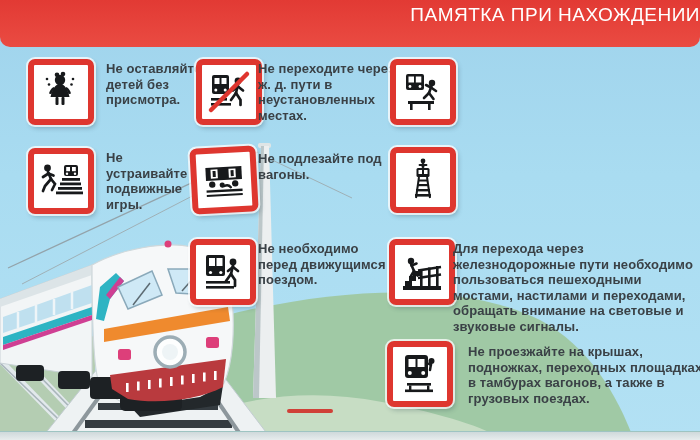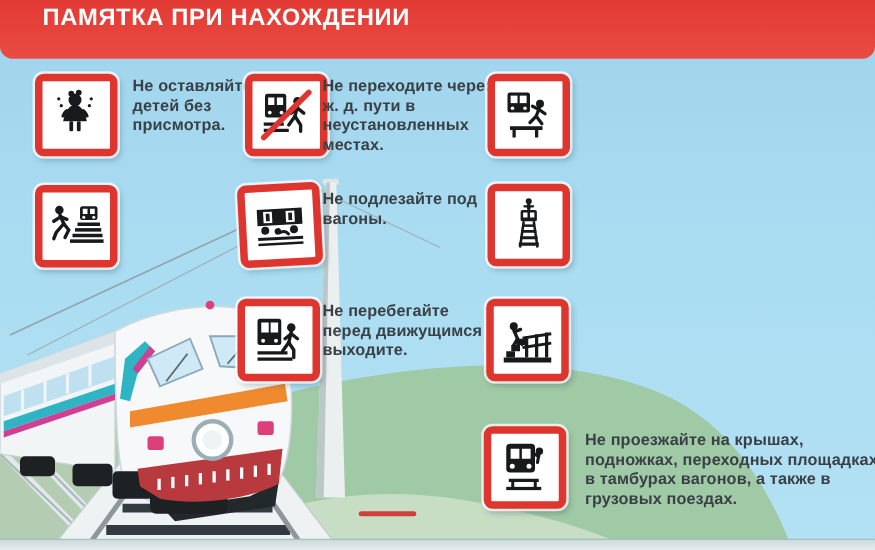--- a/index.html
+++ b/index.html
@@ -9,22 +9,22 @@
     font-family:"Liberation Sans","DejaVu Sans",sans-serif;
   }
   
   .banner{
     position:absolute;left:0;top:0;width:700px;height:47px;z-index:6;
     background:linear-gradient(180deg,#e23a34,#ea4b42);
     border-radius:0 0 10px 10px;
     color:#fff;padding:5px 0 0 34px;box-sizing:border-box;
   }
   .banner div{
-    font-size:19px;font-weight:bold;letter-spacing:.5px;line-height:20px;
-    text-transform:uppercase;white-space:nowrap;
+    font-size:19px;font-weight:normal;letter-spacing:.5px;line-height:20px;
+    text-transform:uppercase;white-space:nowrap;text-align:right;
   }
   
   .scene{position:absolute;left:0;top:0;z-index:1}
   .wires{position:absolute;left:0;top:0;z-index:2}
   .pole-svg{position:absolute;left:0;top:0;z-index:2}
   .train-svg{position:absolute;left:0;top:225px;z-index:3}
   .bottom-strip{
     position:absolute;left:0;bottom:0;width:700px;height:8px;z-index:4;
     background:linear-gradient(180deg,#cfd9db,#e7eced);
     border-top:1.5px solid #9ec4c2;
@@ -202,20 +202,21 @@
       </g>
       <g stroke="#17191b" stroke-width="2.7" stroke-linecap="round" fill="none">
         <path d="M9,13 L12,20"></path>
         <path d="M12,20 L6,27 L4,32"></path>
         <path d="M12,20 L16,25 L13,31"></path>
         <path d="M9.5,14.5 L4,18"></path>
         <path d="M9.5,14.5 L14.5,16.5"></path>
       </g>
     </svg>
   </div>
+  <p class="rule-text r2t">Не устраивайте подвижные игры.</p>
 
   <div class="sign r3s">
     <svg viewBox="0 0 44 44">
       <rect x="5" y="5" width="17" height="19" rx="2" fill="#17191b"></rect>
       <g fill="#fff">
         <rect x="7.5" y="8" width="5" height="6"></rect>
           <rect x="14.5" y="8" width="5" height="6"></rect>
         <circle cx="8.8" cy="20" r="1.5"></circle>
           <circle cx="18.2" cy="20" r="1.5"></circle>
       </g>
@@ -267,21 +268,21 @@
         <path d="M32,15.5 L30,24"></path>
         <path d="M30,24 L25,31"></path>
           <path d="M30,24 L34,30 L34,36"></path>
         <path d="M32,17 L27,21"></path>
           <path d="M32,17 L37,21"></path>
       </g>
       <rect x="5" y="31" width="24" height="2.6" fill="#17191b"></rect>
       <rect x="5" y="36" width="28" height="2.6" fill="#17191b"></rect>
     </svg>
   </div>
-  <p class="rule-text r5t">Не перебегайте перед движущимся выходите.</p>
+  <p class="rule-text r5t">Не необходимо перед движущимся поездом.</p>
 
   <div class="sign r6s">
     <svg viewBox="0 0 44 44">
       <rect x="5" y="4" width="18" height="16" rx="2" fill="#17191b"></rect>
       <g fill="#fff">
         <rect x="7.5" y="6.5" width="5.5" height="6"></rect>
           <rect x="14.8" y="6.5" width="5.5" height="6"></rect>
         <circle cx="9" cy="16.5" r="1.4"></circle>
           <circle cx="19" cy="16.5" r="1.4"></circle>
       </g>
@@ -339,20 +340,21 @@
           <path d="M11.5,15.5 L16.5,13.5"></path>
         <path d="M14,21 L11,26"></path>
           <path d="M14,21 L17.5,25.5"></path>
       </g>
       <g stroke="#17191b" stroke-width="2.3" fill="none">
         <line x1="18" y1="20.5" x2="41" y2="17"></line>
           <line x1="18" y1="28" x2="41" y2="24.5"></line>
       </g>
     </svg>
   </div>
+  <p class="rule-text r8t">Для перехода через железнодорожные пути необходимо пользоваться пешеходными мостами, настилами и переходами, обращать внимание на световые и звуковые сигналы.</p>
 
   <div class="sign r9s">
     <svg viewBox="0 0 44 44">
       <rect x="7" y="3" width="23" height="23" rx="3" fill="#17191b"></rect>
       <g fill="#fff">
         <rect x="10.5" y="7" width="7" height="8"></rect>
           <rect x="19.5" y="7" width="7" height="8"></rect>
         <circle cx="11.8" cy="21" r="2"></circle>
           <circle cx="25.2" cy="21" r="2"></circle>
       </g>

